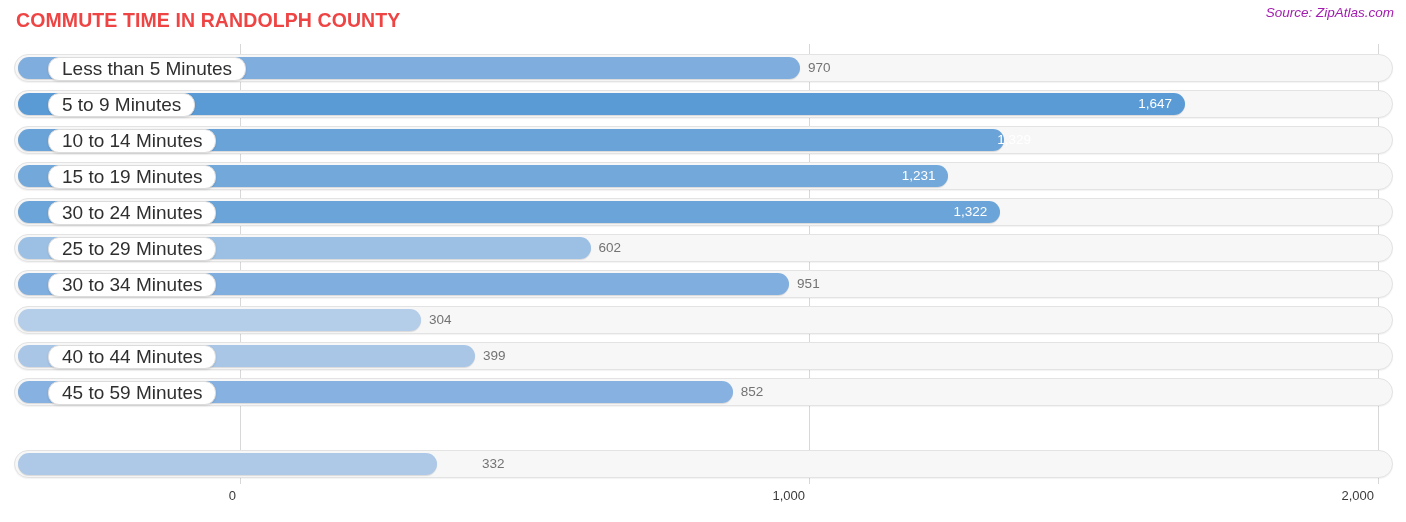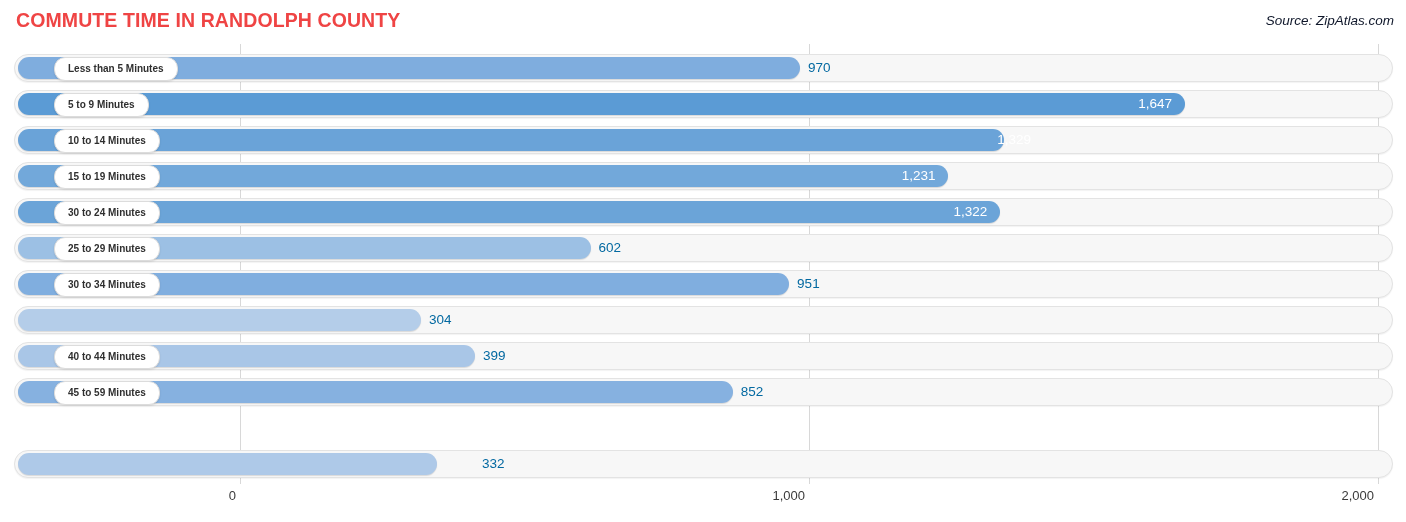--- a/index.html
+++ b/index.html
@@ -29,24 +29,24 @@
     top: 9px;
     font-size: 19.5px;
     font-weight: 700;
     letter-spacing: .1px;
     color: #ef4444;
     white-space: nowrap;
   }
   #chart-source {
     position: absolute;
     right: 12px;
-    top: 13px;
+    top: 5px;
     font-size: 13.5px;
     font-style: italic;
-    color: #0f172a;
+    color: #a21caf;
     white-space: nowrap;
   }
 
   
   #plot {
     position: absolute;
     left: 0;
     top: 44px;
     width: 1406px;
     height: 440px;
@@ -82,44 +82,43 @@
   .bar {
     position: absolute;
     left: 4px;
     top: 3px;
     height: 22px;
     border-radius: 11px;
     box-shadow: 0 1px 1px rgba(0,0,0,.12);
   }
   .pill {
     position: absolute;
-    left: 40px;
+    left: 34px;
     top: 3px;
     height: 22px;
     line-height: 22px;
     padding: 0 13px;
     background: #ffffff;
     border: 1px solid #dcdcdc;
     border-radius: 11px;
-    font-size: 10px;
+    font-size: 19px;
     color: #2f2f2f;
     white-space: nowrap;
     box-shadow: 0 1px 2px rgba(0,0,0,.10);
-    font-weight: bold;
   }
   .value {
     position: absolute;
     top: 3px;
     height: 22px;
     line-height: 22px;
     font-size: 13.5px;
     white-space: nowrap;
   }
   .value.outside {
-    color: #0369a1;
+    color: #737373;
   }
   .value.inside {
     color: #ffffff;
   }
 
   
   #axis {
     position: absolute;
     left: 0;
     top: 484px;

